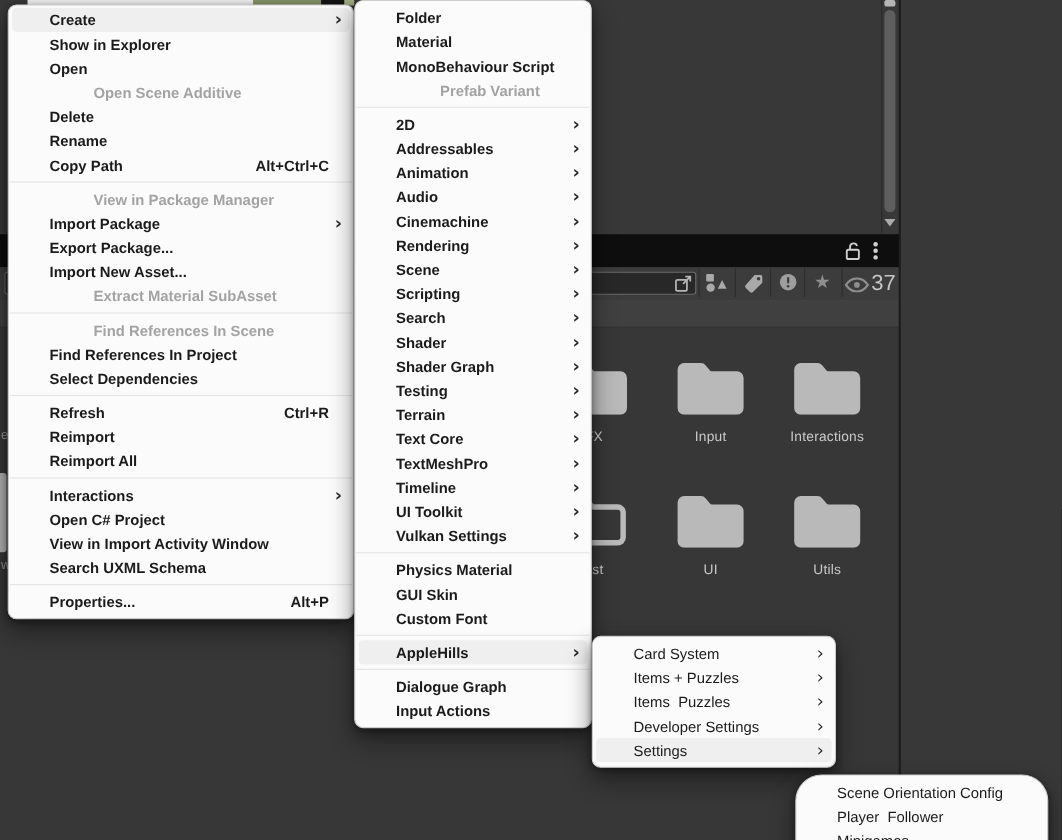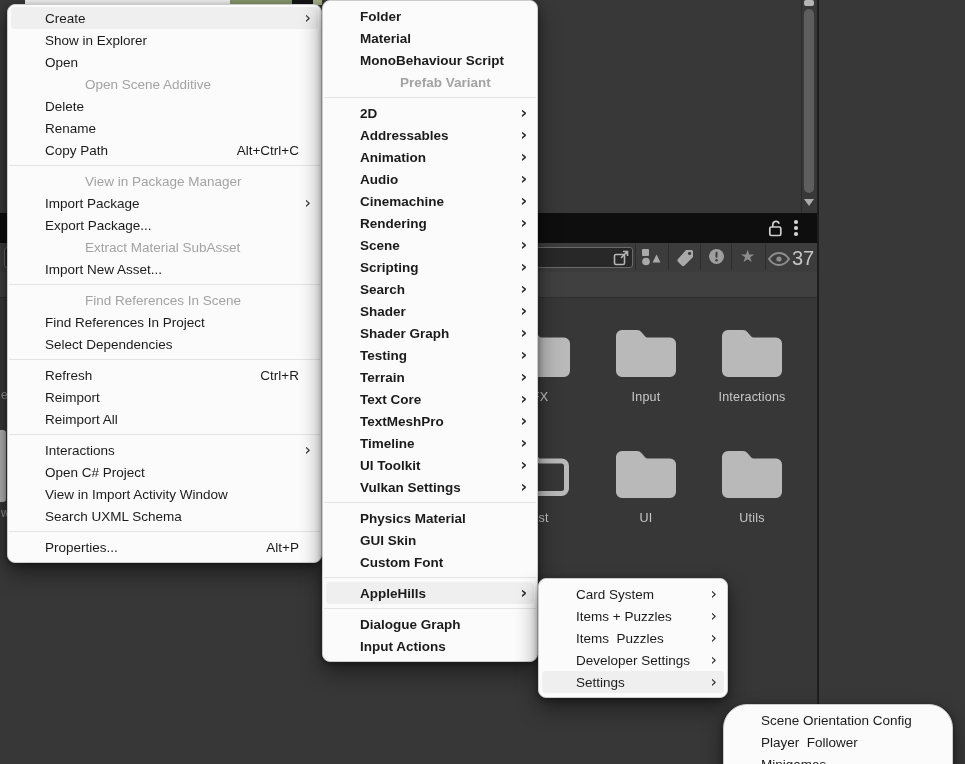--- a/index.html
+++ b/index.html
@@ -43,23 +43,23 @@
   .folder-icon{height:52px;}
   .folder-label{margin-top:13px;font-size:12.5px;color:var(--folder_label_text,#c9c9c9);
     letter-spacing:.2px;white-space:pre;}
   
   .frag{position:absolute;left:1px;font-size:12px;color:#949494;}
   .left-strip{position:absolute;left:0;top:430px;width:6px;height:72px;background:#b2b2b2;border-radius:0 3px 3px 0;}
   
   .menu{position:absolute;background:var(--menu_bg,#fbfbfb);border:1px solid var(--menu_border,#ccc);
     border-radius:8px;box-sizing:border-box;color:var(--menu_text,#1b1b1b);font-size:13.5px;
     box-shadow:0 10px 22px rgba(0,0,0,.45),0 2px 6px rgba(0,0,0,.35);z-index:5;}
-  #menu-context{left:7px;top:4px;width:315px;padding:2px 0 4px;}
+  #menu-context{left:7px;top:4px;width:315px;padding:2px 0 4px;font-weight:bold;}
   #menu-create{left:322px;top:0;width:216px;padding:4px 0;z-index:6;font-weight:bold;}
-  #menu-applehills{left:538px;top:578px;width:190px;padding:4px 0;z-index:7;}
+  #menu-applehills{left:538px;top:578px;width:222px;padding:4px 0;z-index:7;}
   #menu-settings{left:723px;top:704px;width:230px;padding:4px 0;z-index:8;border-radius:24px;}
   .menu-item{height:22px;display:flex;align-items:center;padding:0 10px 0 37px;}
   .menu-item.hl{background:var(--menu_highlight,#efefef);border-radius:4px;margin:0 3px;padding:0 7px 0 34px;}
   .menu-item.disabled{color:var(--menu_disabled_text,#a3a3a3);margin-left:40px;}
   .mi-label{flex:1;white-space:pre;}
   .mi-shortcut{margin-right:12px;}
   .mi-arrow{width:12px;text-align:right;font-size:16px;line-height:16px;color:#2b2b2b;
     font-family:"DejaVu Sans",sans-serif;}
   .menu-sep{height:1px;background:var(--menu_separator,#e4e4e4);margin:4px 1px;}
 </style>
@@ -210,26 +210,26 @@
       <div class="menu-item disabled">
         <span class="mi-label">View in Package Manager</span>
       </div>
       <div class="menu-item">
         <span class="mi-label">Import Package</span>
         <span class="mi-arrow">›</span>
       </div>
       <div class="menu-item">
         <span class="mi-label">Export Package...</span>
       </div>
+      <div class="menu-item">
+        <span class="mi-label">Import New Asset...</span>
+      </div>
       <div class="menu-item disabled">
         <span class="mi-label">Extract Material SubAsset</span>
       </div>
-      <div class="menu-item">
-        <span class="mi-label">Import New Asset...</span>
-      </div>
       <div class="menu-sep"></div>
       <div class="menu-item disabled">
         <span class="mi-label">Find References In Scene</span>
       </div>
       <div class="menu-item">
         <span class="mi-label">Find References In Project</span>
       </div>
       <div class="menu-item">
         <span class="mi-label">Select Dependencies</span>
       </div>

